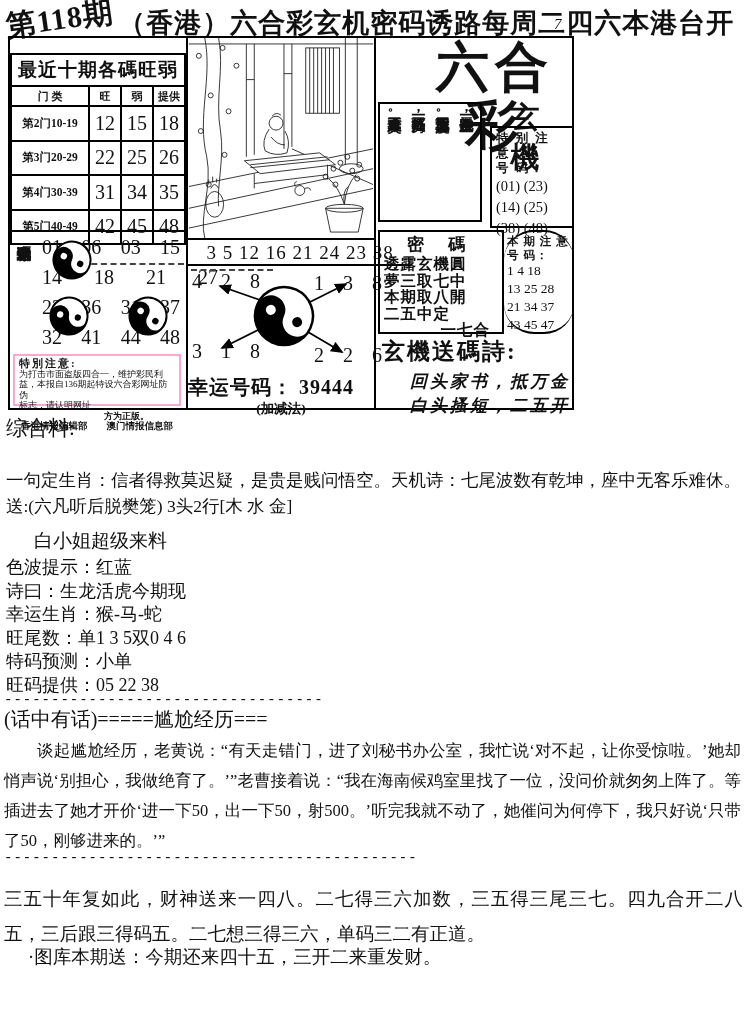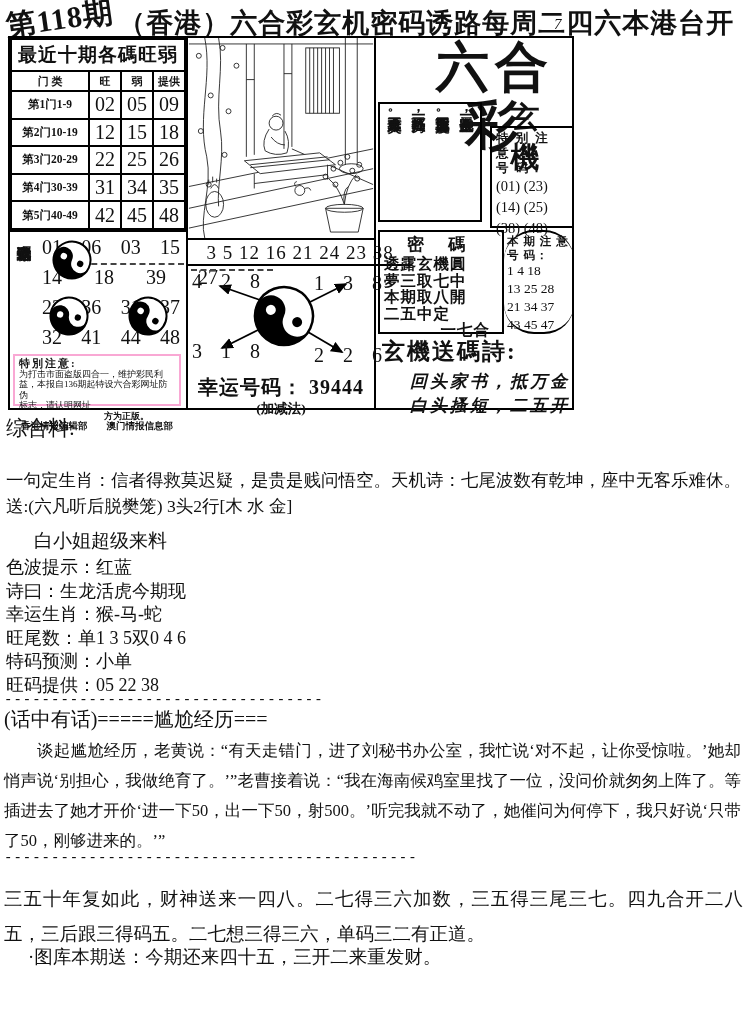--- a/index.html
+++ b/index.html
@@ -11,21 +11,21 @@
   .masthead { position:absolute; left:6px; top:2px; width:736px; white-space:nowrap;
               font-weight:bold; font-size:27px; letter-spacing:1px; }
   .masthead .tilt { display:inline-block; font-size:30px; transform:rotate(-8deg) translateY(-3px); margin-right:4px; }
   .pagemark { position:absolute; left:554px; top:16px; font-size:15px; font-style:italic; }
 
   
   .frame { position:absolute; left:8px; top:36px; width:566px; height:374px; border:2px solid #000; }
   .vline { position:absolute; top:0; bottom:0; width:0; border-left:2px solid #000; }
 
   
-  table.hw { position:absolute; left:0; top:0; width:176px; height:192px; border-collapse:collapse;font-family:Liberation Serif, serif; }
+  table.hw { position:absolute; left:0; top:15px; width:176px; height:192px; border-collapse:collapse;font-family:Liberation Serif, serif; }
   table.hw td { border:2px solid #000; text-align:center; vertical-align:middle; }
   td.hw-title { font-size:19px; font-weight:bold; height:32px; letter-spacing:1px; }
   td.hw-head { font-size:11px; font-weight:bold; height:20px; }
   td.hw-label { font-size:11.5px; font-weight:bold; width:78px; white-space:nowrap; }
   td.hw-num { font-size:20px; width:32px; }
 
   
   .lucky { position:absolute; left:0; top:192px; width:176px; height:124px; border-top:2px solid #000; }
   .lucky-label { position:absolute; left:2px; top:2px; height:120px; writing-mode:vertical-rl;
                  text-orientation:upright; font-size:14.5px; font-weight:bold; line-height:24px; }
@@ -41,21 +41,21 @@
   .notice .r { text-align:right; padding-right:26px; font-weight:bold; }
   .notice .foot { display:flex; justify-content:space-between; font-weight:bold; font-size:9.5px; padding:0 2px; }
 
   
   .pic { position:absolute; left:178px; top:0; width:186px; height:202px; border-bottom:2px solid #000; }
   .numrow { position:absolute; left:178px; top:202px; width:224px; height:26px; border-bottom:2px solid #000;
             font-size:19px; text-align:center; line-height:26px; letter-spacing:1px; font-weight:500; }
   .middash { position:absolute; left:181px; top:231px; width:82px; border-top:2px dashed #444; }
   .grp { position:absolute; font-size:20px; letter-spacing:7px; white-space:nowrap; }
   .yy-mid { position:absolute; left:178px; top:226px; }
-  .luckycode { position:absolute; left:178px; top:336px; width:186px; text-align:center;
+  .luckycode { position:absolute; left:178px; top:336px; width:186px; text-align:left;
                font-size:20px; font-weight:bold; letter-spacing:1px; }
   .luckymethod { position:absolute; left:178px; top:362px; width:186px; text-align:center;
                  font-size:13.5px; font-weight:bold; }
 
   
   .brand1 { position:absolute; left:366px; top:0px; width:198px; text-align:center; font-size:53px;
             font-weight:900; letter-spacing:6px; line-height:58px; font-family:"Liberation Sans",sans-serif;padding-left:40px; }
   .brand2 { position:absolute; left:474px; top:60px; width:90px; text-align:center; font-size:29px;
             font-weight:900; letter-spacing:8px; font-family:"Liberation Sans",sans-serif; }
   .poembox { position:absolute; left:368px; top:64px; width:104px; height:120px; border:2px solid #000;
@@ -109,26 +109,20 @@
           <tr>
             <td class="hw-title" colspan="4">最近十期各碼旺弱</td>
           </tr>
       <tr>
         <td class="hw-head">门 类</td>
         <td class="hw-head">旺</td>
         <td class="hw-head">弱</td>
         <td class="hw-head">提供</td>
       </tr>
       <tr>
-        <td class="hw-label">第1门1-9</td>
-        <td class="hw-num">02</td>
-        <td class="hw-num">05</td>
-        <td class="hw-num">09</td>
-      </tr>
-      <tr>
         <td class="hw-label">第2门10-19</td>
         <td class="hw-num">12</td>
         <td class="hw-num">15</td>
         <td class="hw-num">18</td>
       </tr>
       <tr>
         <td class="hw-label">第3门20-29</td>
         <td class="hw-num">22</td>
         <td class="hw-num">25</td>
         <td class="hw-num">26</td>
@@ -153,21 +147,21 @@
       <div class="lucky-row" style="top:4px;">
         <span>01</span>
         <span>06</span>
         <span>03</span>
         <span>15</span>
       </div>
       <div class="lucky-dash"></div>
       <div class="lucky-row" style="top:34px;gap:32px;">
         <span>14</span>
         <span>18</span>
-        <span>39</span>
+        <span>21</span>
         <span>27</span>
       </div>
       <div class="lucky-row" style="top:64px;">
         <span>22</span>
         <span>36</span>
         <span>31</span>
         <span>37</span>
       </div>
       <div class="lucky-row" style="top:94px;">
         <span>32</span>

